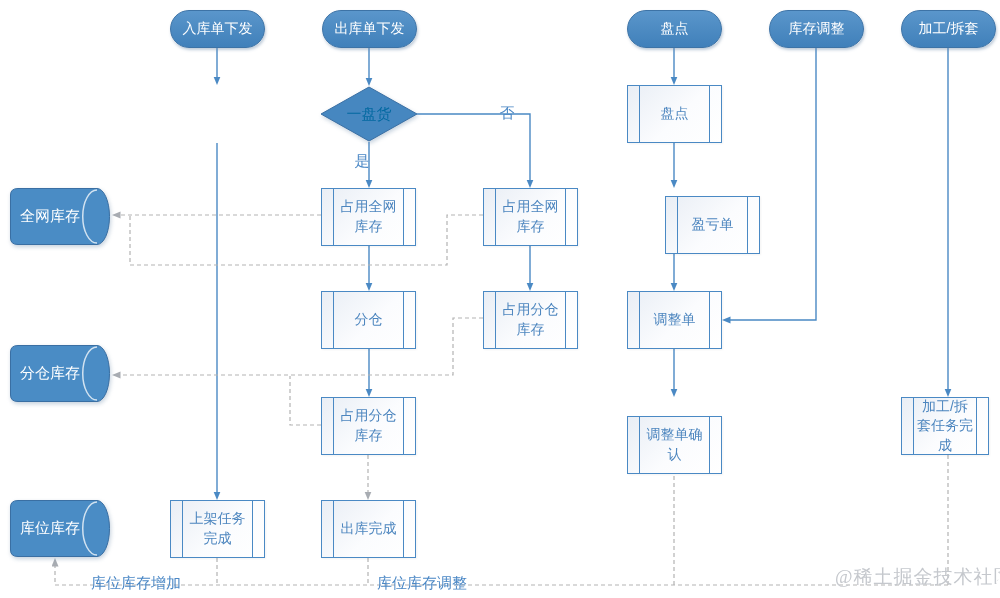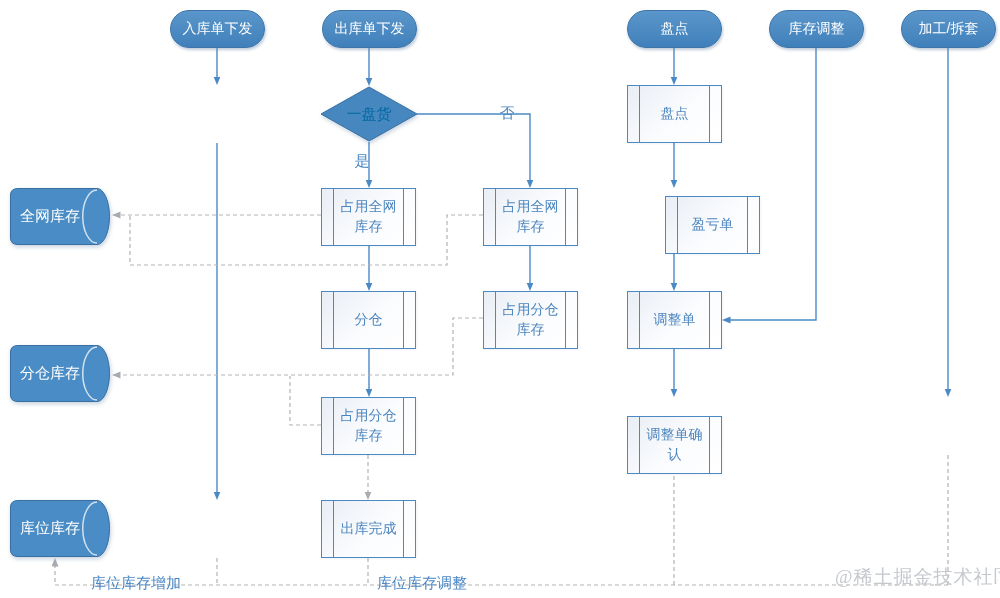--- a/index.html
+++ b/index.html
@@ -110,24 +110,26 @@
   </div>
   <div class="lbl" style="left:348px;top:152px;width:28px;">是</div>
   <div class="lbl" style="left:493px;top:104px;width:28px;">否</div>
 
   <div class="proc" style="left:321px;top:188px;">占用全网库存</div>
   <div class="proc" style="left:483px;top:188px;">占用全网库存</div>
   <div class="proc" style="left:321px;top:291px;padding-left:14px;">分仓</div>
   <div class="proc" style="left:483px;top:291px;">占用分仓库存</div>
   <div class="proc" style="left:321px;top:397px;">占用分仓库存</div>
   <div class="proc" style="left:321px;top:500px;">出库完成</div>
+  <div class="proc" style="left:170px;top:500px;">上架任务完成</div>
   <div class="proc" style="left:627px;top:85px;">盘点</div>
   <div class="proc" style="left:627px;top:196px;margin-left:38px;">盈亏单</div>
   <div class="proc" style="left:627px;top:291px;">调整单</div>
   <div class="proc" style="left:627px;top:416px;">调整单确认</div>
+  <div class="proc" style="left:901px;top:397px;width:88px;">加工/拆套任务完成</div>
 
   <div class="cyl" style="left:10px;top:188px;">
     <svg width="100" height="57">
       <path d="M8,0.5 H87 A12.5,28 0 0 1 87,56.5 H8 Q0.5,56.5 0.5,50 V7 Q0.5,0.5 8,0.5 Z" fill="#4a8cc5" stroke="#3a6fa3" stroke-width="1"></path>
       <path d="M87,2 A14,26 0 0 0 87,55" fill="none" stroke="rgba(255,255,255,0.75)" stroke-width="1.5"></path>
     </svg>
     <span class="clabel">全网库存</span>
   </div>
   <div class="cyl" style="left:10px;top:345px;">
     <svg width="100" height="57">

